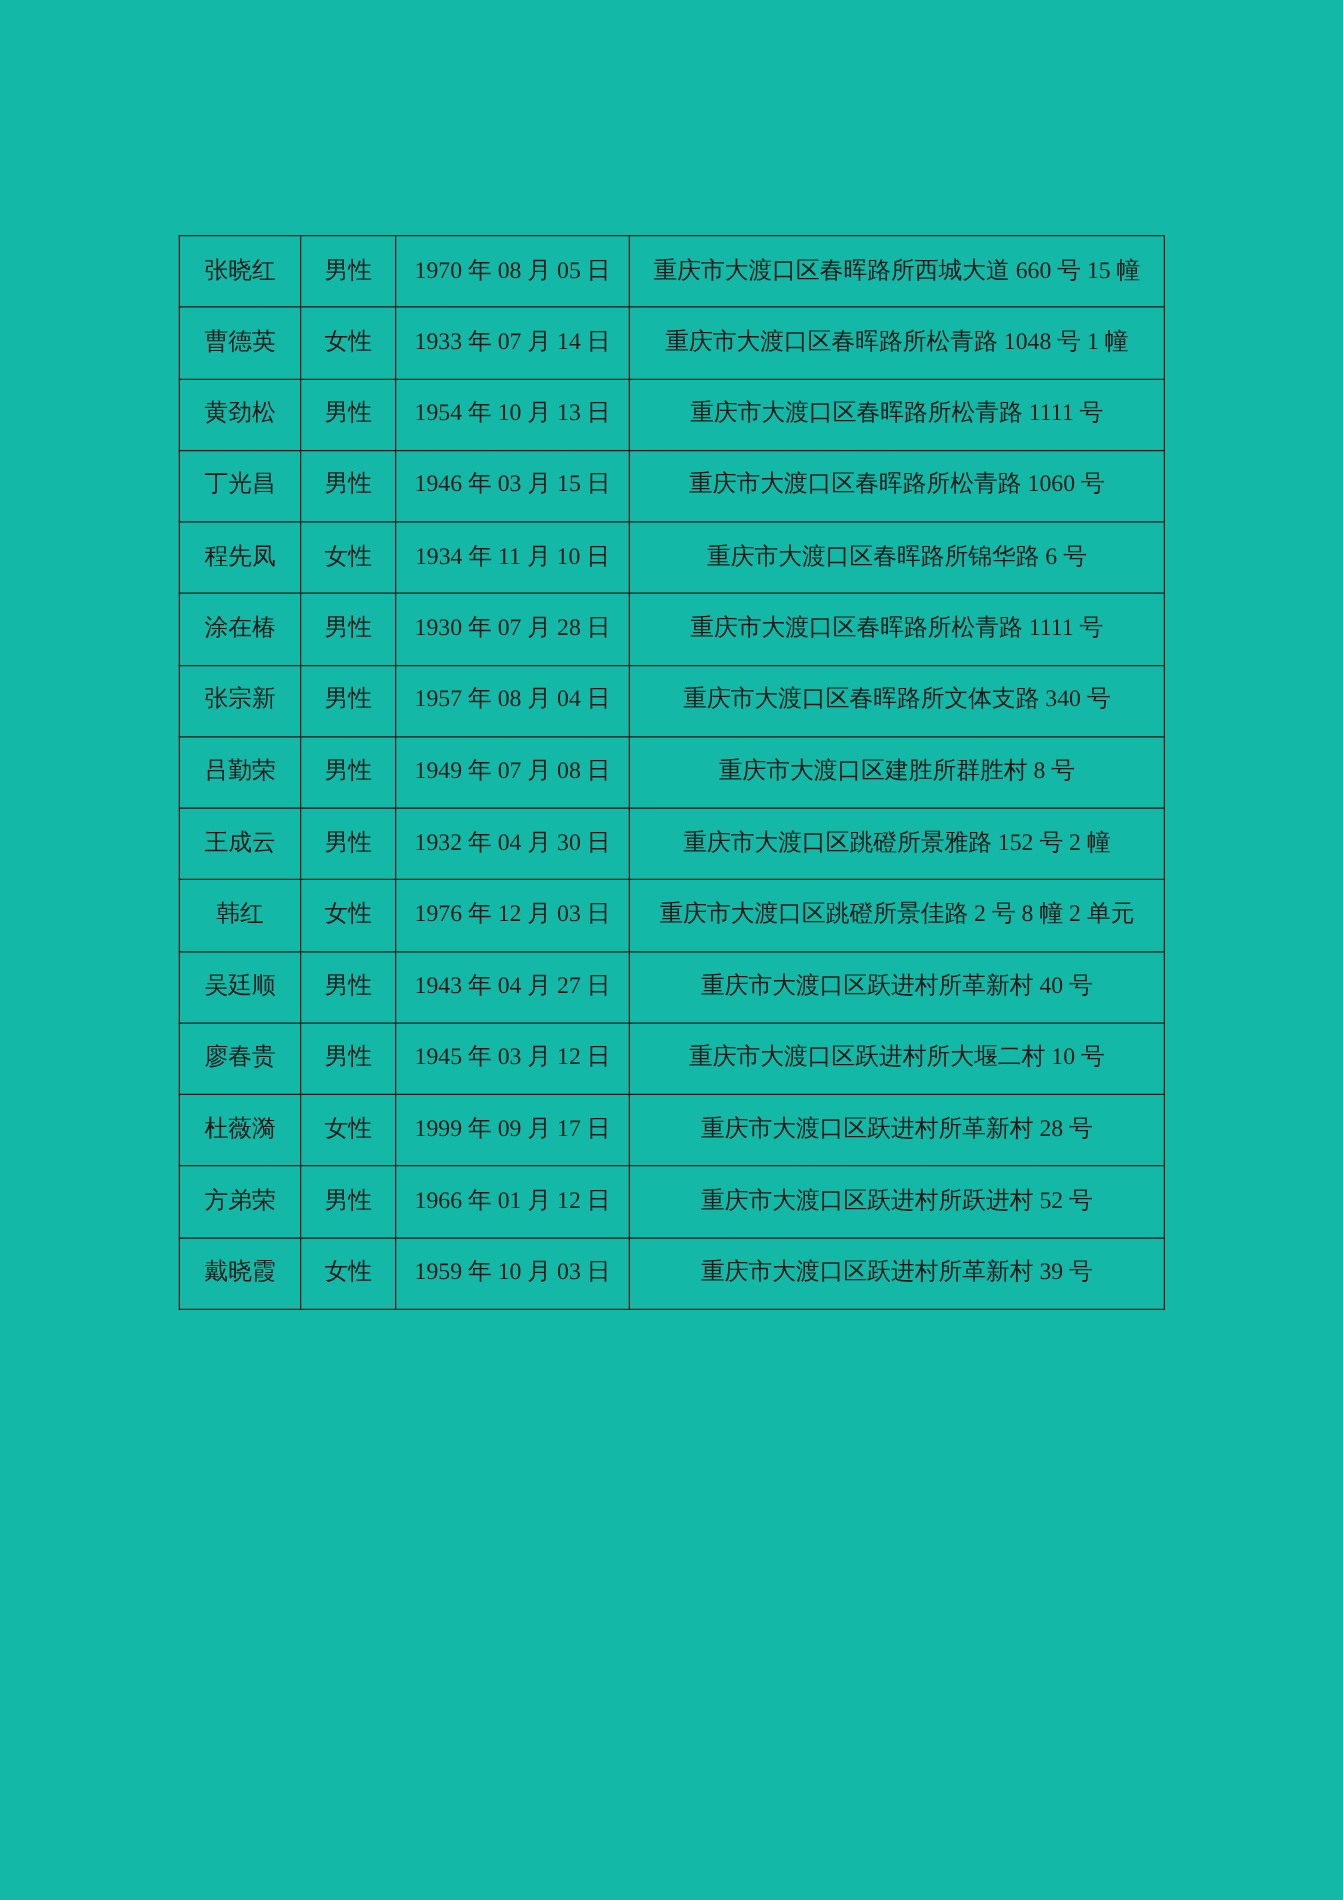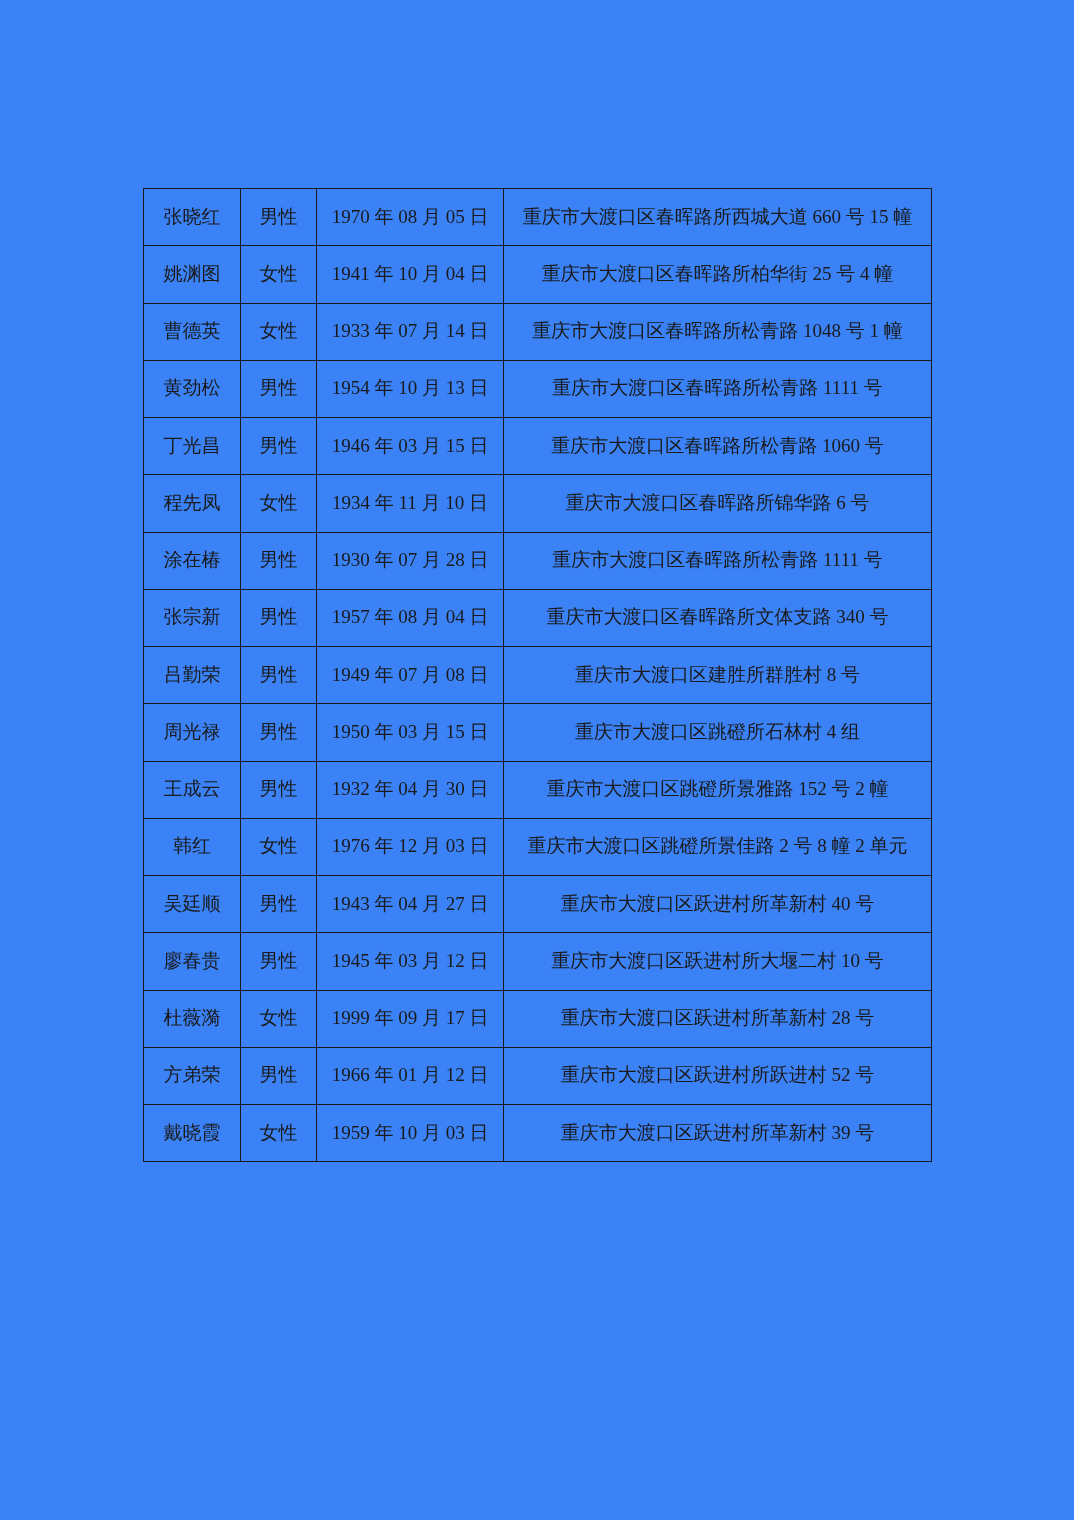--- a/index.html
+++ b/index.html
@@ -10,21 +10,21 @@
   body {
     width: 1074px;
     height: 1520px;
     font-family: "Liberation Serif", "DejaVu Serif", serif;
     color: #1a1a1a;
   }
   .page {
     position: relative;
     width: 1074px;
     height: 1520px;
-    background: #3b82f6;
+    background: #14b8a6;
     overflow: hidden;
   }
   table.records-table {
     position: absolute;
     left: 143px;
     top: 188px;
     width: 788px;
     border-collapse: collapse;
     table-layout: fixed;
   }
@@ -58,26 +58,20 @@
       <col class="col-address">
     </colgroup>
     <tbody id="records-body">
         <tr>
           <td>张晓红</td>
           <td>男性</td>
           <td>1970 年 08 月 05 日</td>
           <td>重庆市大渡口区春晖路所西城大道 660 号 15 幢</td>
         </tr>
         <tr>
-          <td>姚渊图</td>
-          <td>女性</td>
-          <td>1941 年 10 月 04 日</td>
-          <td>重庆市大渡口区春晖路所柏华街 25 号 4 幢</td>
-        </tr>
-        <tr>
           <td>曹德英</td>
           <td>女性</td>
           <td>1933 年 07 月 14 日</td>
           <td>重庆市大渡口区春晖路所松青路 1048 号 1 幢</td>
         </tr>
         <tr>
           <td>黄劲松</td>
           <td>男性</td>
           <td>1954 年 10 月 13 日</td>
           <td>重庆市大渡口区春晖路所松青路 1111 号</td>
@@ -104,26 +98,20 @@
           <td>张宗新</td>
           <td>男性</td>
           <td>1957 年 08 月 04 日</td>
           <td>重庆市大渡口区春晖路所文体支路 340 号</td>
         </tr>
         <tr>
           <td>吕勤荣</td>
           <td>男性</td>
           <td>1949 年 07 月 08 日</td>
           <td>重庆市大渡口区建胜所群胜村 8 号</td>
-        </tr>
-        <tr>
-          <td>周光禄</td>
-          <td>男性</td>
-          <td>1950 年 03 月 15 日</td>
-          <td>重庆市大渡口区跳磴所石林村 4 组</td>
         </tr>
         <tr>
           <td>王成云</td>
           <td>男性</td>
           <td>1932 年 04 月 30 日</td>
           <td>重庆市大渡口区跳磴所景雅路 152 号 2 幢</td>
         </tr>
         <tr>
           <td>韩红</td>
           <td>女性</td>

